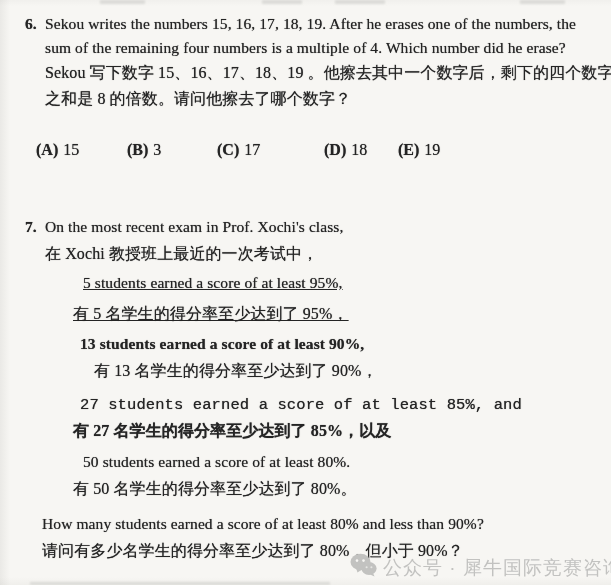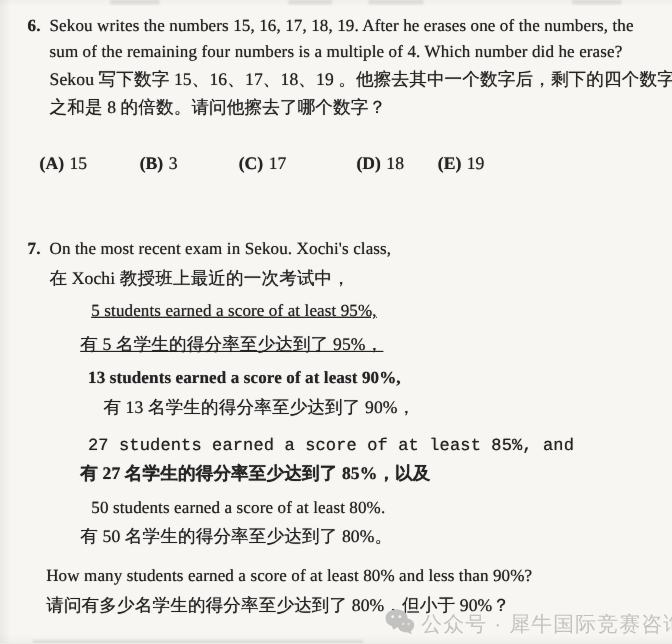--- a/index.html
+++ b/index.html
@@ -71,21 +71,21 @@
       <span class="choice" style="left:36px;"><span class="clabel">(A)</span><span class="cvalue">15</span></span>
       <span class="choice" style="left:127px;"><span class="clabel">(B)</span><span class="cvalue">3</span></span>
       <span class="choice" style="left:217px;"><span class="clabel">(C)</span><span class="cvalue">17</span></span>
       <span class="choice" style="left:308px;margin-left:16px;"><span class="clabel">(D)</span><span class="cvalue">18</span></span>
       <span class="choice" style="left:398px;"><span class="clabel">(E)</span><span class="cvalue">19</span></span>
     </div>
   </div>
 
   <div>
     <div class="line pnum" style="left:25px; top:217px;">7.</div>
-    <div class="line" style="left:45px; top:217px;">On the most recent exam in Sekou. Xochi's class,</div>
+    <div class="line" style="left:45px; top:217px;">On the most recent exam in Prof. Xochi's class,</div>
     <div class="line zh" style="left:45px; top:244px;">在 Xochi 教授班上最近的一次考试中，</div>
 
     <div class="line" style="left:83px; top:273px;text-decoration:underline;">5 students earned a score of at least 95%,</div>
     <div class="line zh" style="left:73px; top:304px;text-decoration:underline;">有 5 名学生的得分率至少达到了 95%，</div>
 
     <div class="line" style="left:80px; top:334px;font-weight:bold;">13 students earned a score of at least 90%,</div>
     <div class="line zh" style="left:73px; top:361px;margin-left:21px;">有 13 名学生的得分率至少达到了 90%，</div>
 
     <div class="line" style="left:80px; top:395px;font-family:Liberation Mono, monospace;">27 students earned a score of at least 85%, and</div>
     <div class="line zh" style="left:73px; top:421px;font-weight:bold;">有 27 名学生的得分率至少达到了 85%，以及</div>

